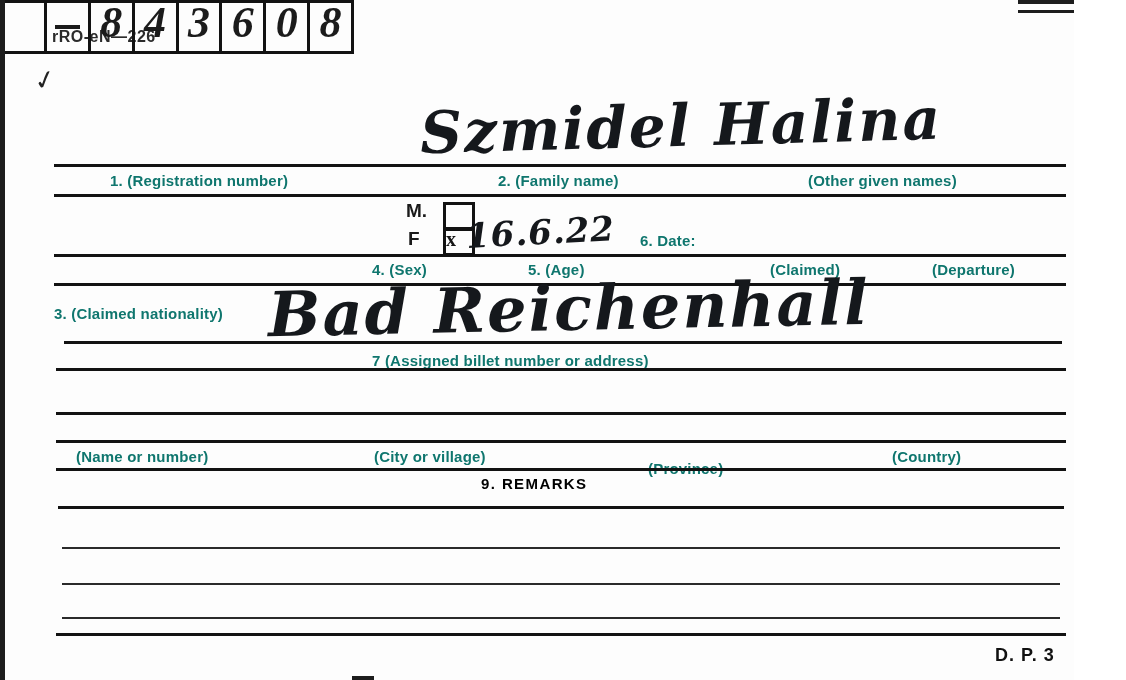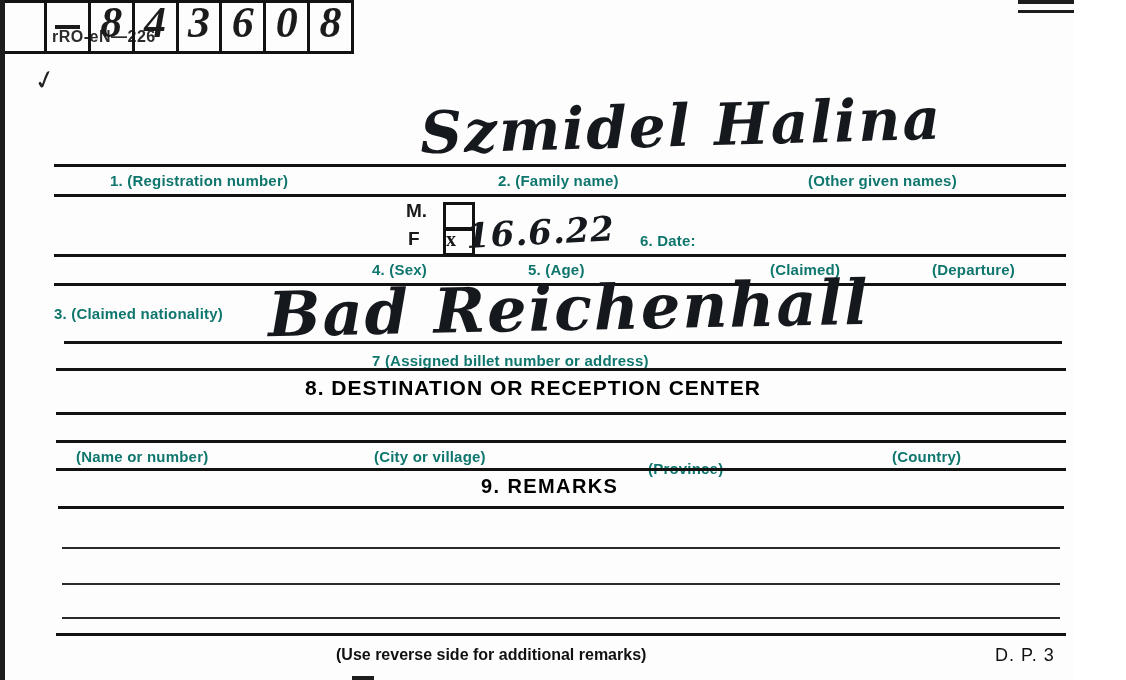--- a/index.html
+++ b/index.html
@@ -166,36 +166,36 @@
   
   #h8 {
     left: 305px;
     top: 376px;
     font-size: 21px;
     letter-spacing: 1px;
   }
   #h9 {
     left: 481px;
     top: 475px;
-    font-size: 20px;
+    font-size: 15px;
     letter-spacing: 1.4px;
   }
 
   
   #footnote {
     left: 336px;
     top: 646px;
     font-size: 16px;
     font-weight: 700;
   }
   #dpno {
     left: 995px;
     top: 645px;
     font-size: 18px;
-    font-weight: 400;
+    font-weight: 700;
     letter-spacing: 1px;
   }
 
   
   .edge {
     position: absolute;
     background: #1d1d1d;
   }
   #edge-left-top { left: 0; top: 0; width: 5px; height: 680px; }
   #edge-right    { left: 1113px; top: 0; width: 4px; height: 680px; }
@@ -269,35 +269,33 @@
   <div class="caption" style="left:770px; top:261px;">(Claimed)</div>
   <div class="caption" style="left:932px; top:261px;">(Departure)</div>
   <div class="rule" style="left:54px; top:283px; width:1012px;"></div>
 
   <div class="hand" id="hand-billet">Bad Reichenhall</div>
 
   <div class="rule" style="left:64px; top:341px; width:998px;"></div>
   <div class="caption" style="left:372px; top:352px;">7  (Assigned billet number or address)</div>
   <div class="rule" style="left:56px; top:368px; width:1010px;"></div>
 
-  <div class="heading" id="h8">8. DESTINATION OR RECEPTION CENTER</div>
 
   <div class="rule" style="left:56px; top:412px; width:1010px;"></div>
   <div class="rule" style="left:56px; top:440px; width:1010px;"></div>
 
   <div class="caption" style="left:76px; top:448px;">(Name or number)</div>
   <div class="caption" style="left:374px; top:448px;">(City or village)</div>
   <div class="caption" style="left:648px; top:432px;margin-top:28px;">(Province)</div>
   <div class="caption" style="left:892px; top:448px;">(Country)</div>
   <div class="rule" style="left:56px; top:468px; width:1010px;"></div>
 
   <div class="heading" id="h9">9. REMARKS</div>
 
   <div class="rule" style="left:58px; top:506px; width:1006px;"></div>
   <div class="thinrule" style="left:62px; top:547px; width:998px;"></div>
   <div class="thinrule" style="left:62px; top:583px; width:998px;"></div>
   <div class="thinrule" style="left:62px; top:617px; width:998px;"></div>
   <div class="rule" style="left:56px; top:633px; width:1010px;"></div>
 
-  <div class="abs" id="footnote">(Use reverse side for additional remarks)</div>
   <div class="abs" id="dpno">D. P. 3</div>
 
 </div>
 
 </body></html>

